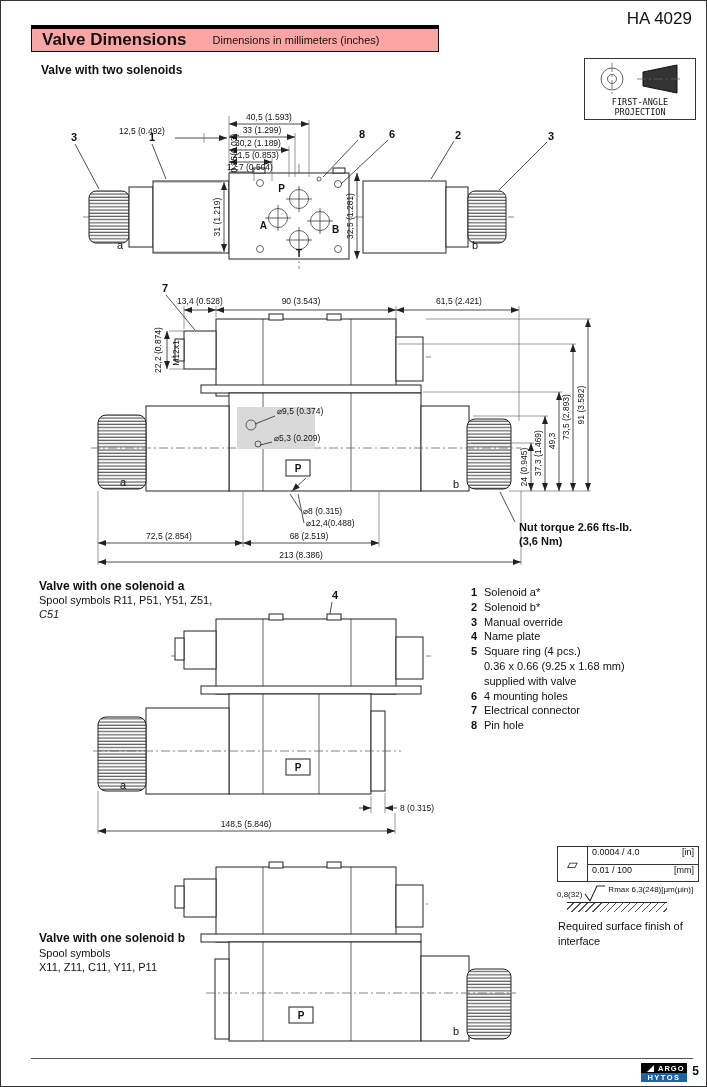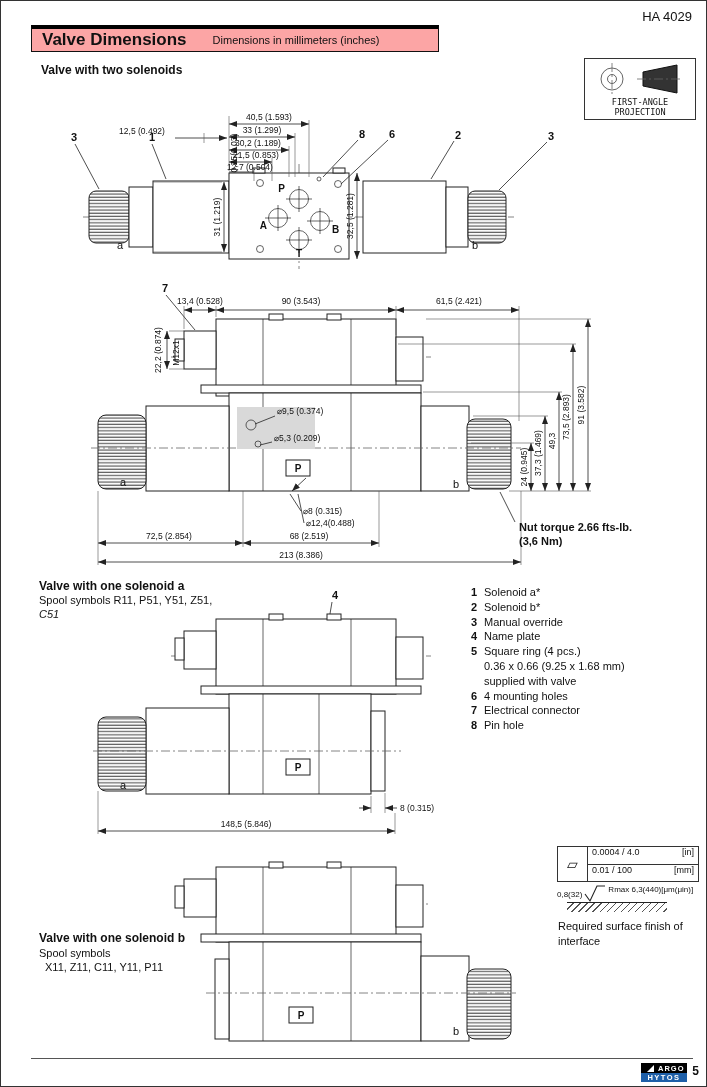--- a/index.html
+++ b/index.html
@@ -1,20 +1,20 @@
 <!DOCTYPE html>
 <html><head>
 <meta charset="utf-8">
 <style>
   * { margin:0; padding:0; box-sizing:border-box; }
   html,body { background:#9a9a9a; }
   body { font-family:"Liberation Sans", sans-serif; }
   .page { position:relative; width:707px; height:1087px; background:#fff; color:#111;
           border:1px solid #333; overflow:hidden; margin:0 auto; }
-  .doc-ref { position:absolute; top:8px; right:14px; font-size:13px; }
+  .doc-ref { position:absolute; top:8px; right:14px; font-size:17px; }
   .title-bar { position:absolute; left:30px; top:24px; width:408px; height:27px;
                border:1px solid #111; border-top:4px solid #000;
                display:flex; align-items:center; background:#fca5a5; }
   .title-bar h1 { font-size:17px; font-weight:bold; margin-left:10px; white-space:nowrap; }
   .title-bar .sub { font-size:11px; margin-left:26px; white-space:nowrap; }
   .proj-box { position:absolute; left:583px; top:57px; width:112px; height:62px;
               border:1px solid #333; }
   .proj-box .cap { font-family:"DejaVu Sans Mono", monospace; font-size:8.5px;
                    line-height:10px; text-align:center; }
   .sec-head { position:absolute; font-size:12px; font-weight:bold; white-space:nowrap; }
@@ -426,31 +426,31 @@
         <span class="u">[mm]</span>
       </div>
     </div>
   </div>
 
   <div class="rough">
     <span class="r1">0,8(32)</span>
     <svg width="24" height="20">
       <polyline points="3,10 8,17 15,2 23,2" fill="none" stroke="#222" stroke-width="1.1"></polyline>
     </svg>
-    <span class="r2">Rmax 6,3(440)[μm(μin)]</span>
+    <span class="r2">Rmax 6,3(248)[μm(μin)]</span>
   </div>
   <div class="hatch"></div>
   <div class="sfcap">
     <div>Required surface finish of</div>
     <div>interface</div>
   </div>
 
   <div class="sec-head" style="left:38px; top:930px;">Valve with one solenoid b</div>
   <div class="sec-sub" style="left:38px; top:946px;">Spool symbols</div>
-  <div class="sec-sub" style="left:44px; top:960px;">X11, Z11, C11, Y11, P11</div>
+  <div class="sec-sub" style="left:38px; top:960px;">X11, Z11, C11, Y11, P11</div>
 
   <svg class="drw" style="left:170px; top:858px;" width="345" height="190" viewBox="170 858 345 190">
     <defs>
       <pattern id="kn4" width="5" height="3.2" patternUnits="userSpaceOnUse">
         <rect width="5" height="3.2" fill="#fafafa"></rect>
         <line x1="0" y1="1" x2="5" y2="1" stroke="#444" stroke-width="1"></line>
       </pattern>
     </defs>
 
     <g>

